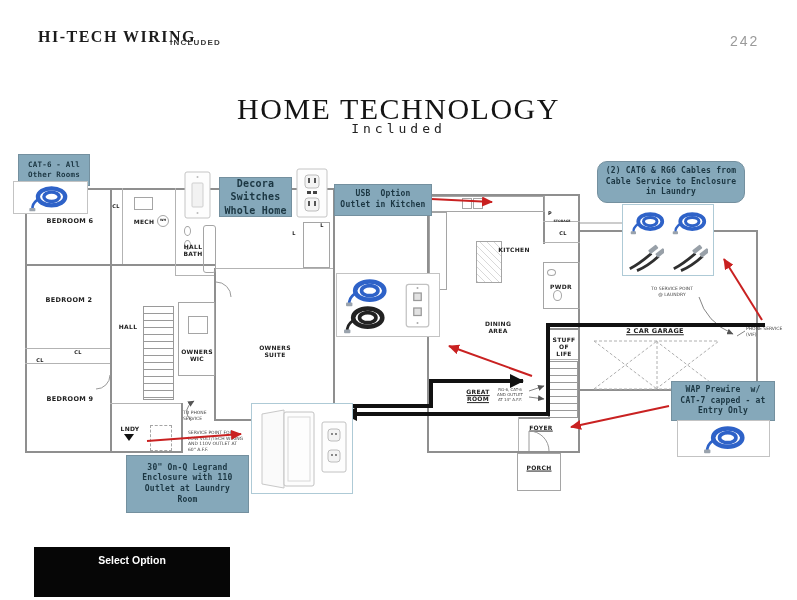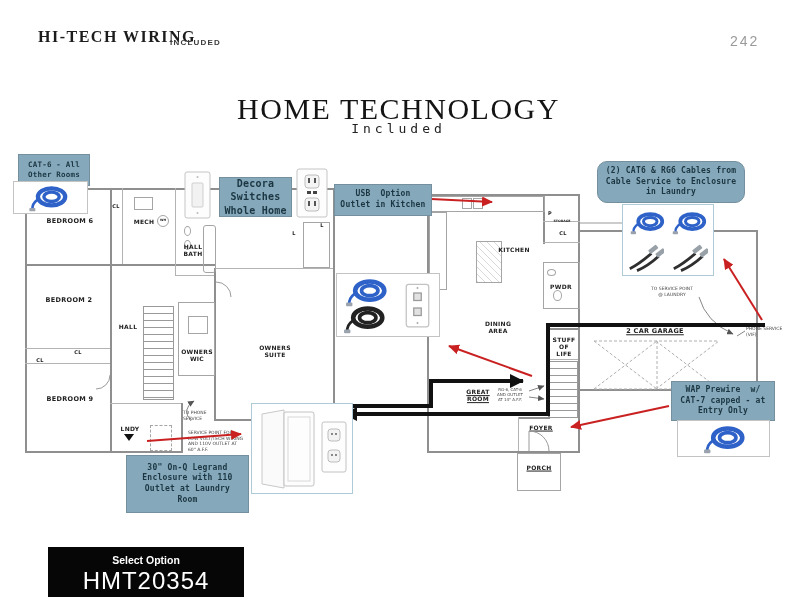--- a/index.html
+++ b/index.html
@@ -325,18 +325,17 @@
         <rect x="76" y="25" width="12" height="12" rx="3" fill="#f3f3f3" stroke="#bdbdbd"></rect>
         <circle cx="80" cy="30" r="0.9" fill="#555"></circle>
           <circle cx="84" cy="30" r="0.9" fill="#555"></circle>
         <rect x="76" y="46" width="12" height="12" rx="3" fill="#f3f3f3" stroke="#bdbdbd"></rect>
         <circle cx="80" cy="51" r="0.9" fill="#555"></circle>
           <circle cx="84" cy="51" r="0.9" fill="#555"></circle>
       </g>
     </svg>
   </div>
 
-  <div class="abs footer-box" style="left:48px;top:547px;width:196px;height:50px;">
+  <div class="abs footer-box" style="left:34px;top:547px;width:196px;height:50px;">
     <div class="footer-select">Select Option</div>
-    <div class="footer-code">HMT20354</div>
   </div>
 
 </div>
 
 </body></html>

